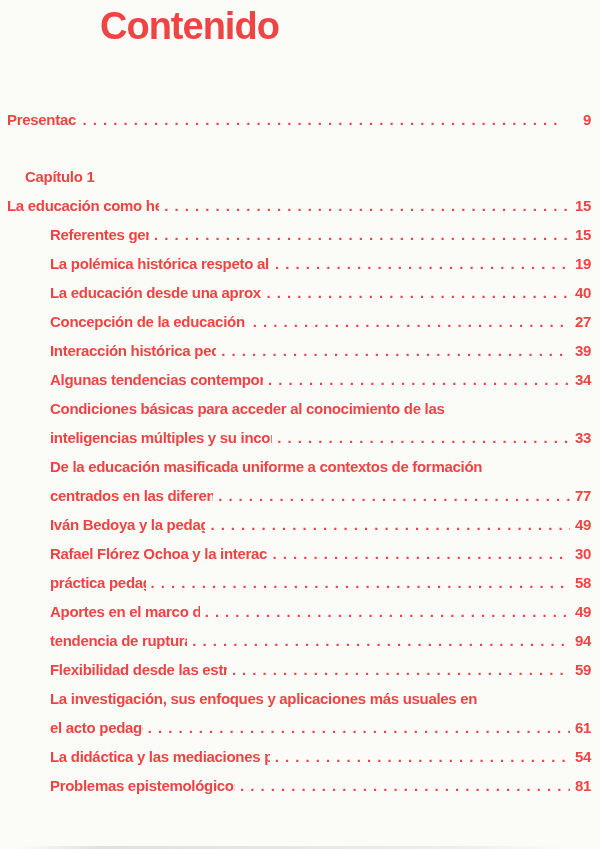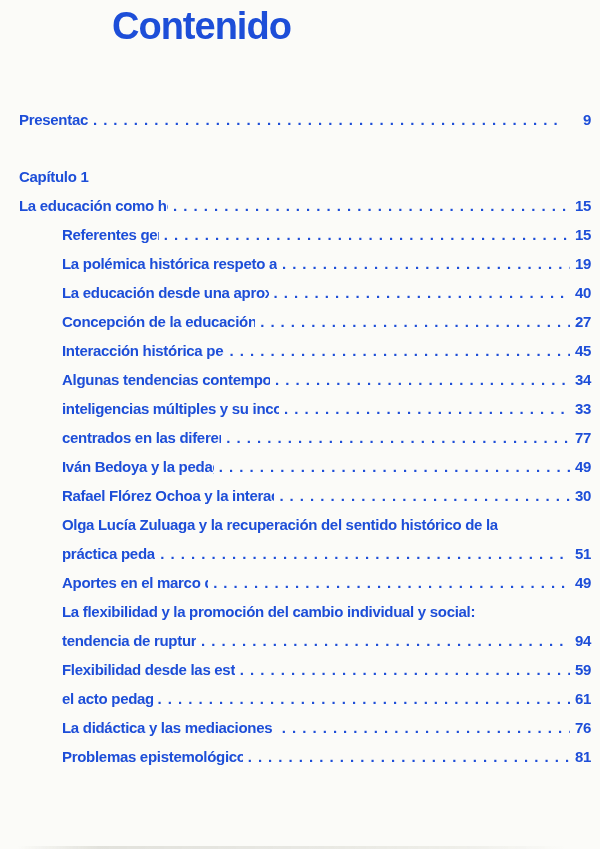--- a/index.html
+++ b/index.html
@@ -8,24 +8,24 @@
     width: 600px;
     height: 849px;
     overflow: hidden;
     background: #fbfbf8;
   }
   .doc {
     position: relative;
     width: 600px;
     height: 849px;
     box-sizing: border-box;
-    padding: 6px 9px 0 19px;
+    padding: 6px 9px 0 7px;
     font-family: "Liberation Sans", sans-serif;
     font-weight: bold;
-    color: #1d4ed8;
+    color: #ef4444;
     -webkit-font-smoothing: antialiased;
   }
   .doc-title {
     margin: 0 0 0 93px;
     font-size: 38px;
     line-height: 40px;
     letter-spacing: -1px;
     font-weight: bold;
   }
   .toc {
@@ -33,21 +33,21 @@
   }
   .row {
     display: flex;
     align-items: baseline;
     height: 29px;
     line-height: 29px;
     font-size: 15px;
     letter-spacing: -0.3px;
   }
   .row.indent-1 { padding-left: 43px; }
-  .row.chapter { margin-top: 28px; }
+  .row.chapter { margin-top: 28px; margin-left: 18px; }
   .label {
     flex: 0 1 auto;
     min-width: 0;
     white-space: nowrap;
     overflow: hidden;
   }
   .leader {
     flex: 1 1 auto;
     min-width: 0;
     overflow: hidden;
@@ -110,82 +110,85 @@
         <span class="page">40</span>
       </div>
       <div class="row indent-1">
         <span class="label">Concepción de la educación en la cultura postmoderna.</span>
         <span class="leader"></span>
         <span class="page">27</span>
       </div>
       <div class="row indent-1">
         <span class="label">Interacción histórica pedagogía-psicología</span>
         <span class="leader"></span>
-        <span class="page">45</span>
+        <span class="page">39</span>
       </div>
       <div class="row indent-1">
         <span class="label">Algunas tendencias contemporáneas en el ámbito pedagógico.</span>
         <span class="leader"></span>
         <span class="page">34</span>
       </div>
       <div class="row indent-1">
+        <span class="label">Condiciones básicas para acceder al conocimiento de las</span>
+      </div>
+      <div class="row indent-1">
         <span class="label">inteligencias múltiples y su incorporación en la práctica pedagógica</span>
         <span class="leader"></span>
         <span class="page">33</span>
+      </div>
+      <div class="row indent-1">
+        <span class="label">De la educación masificada uniforme a contextos de formación</span>
       </div>
       <div class="row indent-1">
         <span class="label">centrados en las diferencias individuales.</span>
         <span class="leader"></span>
         <span class="page">77</span>
       </div>
       <div class="row indent-1">
         <span class="label">Iván Bedoya y la pedagogía razonante.</span>
         <span class="leader"></span>
         <span class="page">49</span>
       </div>
       <div class="row indent-1">
         <span class="label">Rafael Flórez Ochoa y la interacción de los modelos pedagógicos</span>
         <span class="leader"></span>
         <span class="page">30</span>
       </div>
       <div class="row indent-1">
-        <span class="label">Olga Lucía Zuluaga y la recuperación del sentido histórico de la</span>
-      </div>
-      <div class="row indent-1">
         <span class="label">práctica pedagógica</span>
         <span class="leader"></span>
-        <span class="page">51</span>
+        <span class="page">58</span>
       </div>
       <div class="row indent-1">
         <span class="label">Aportes en el marco de esta relación</span>
         <span class="leader"></span>
         <span class="page">49</span>
-      </div>
-      <div class="row indent-1">
-        <span class="label">La flexibilidad y la promoción del cambio individual y social:</span>
       </div>
       <div class="row indent-1">
         <span class="label">tendencia de ruptura de dogmas</span>
         <span class="leader"></span>
         <span class="page">94</span>
       </div>
       <div class="row indent-1">
         <span class="label">Flexibilidad desde las estructuras curriculares.</span>
         <span class="leader"></span>
         <span class="page">59</span>
       </div>
       <div class="row indent-1">
+        <span class="label">La investigación, sus enfoques y aplicaciones más usuales en</span>
+      </div>
+      <div class="row indent-1">
         <span class="label">el acto pedagógico.</span>
         <span class="leader"></span>
         <span class="page">61</span>
       </div>
       <div class="row indent-1">
         <span class="label">La didáctica y las mediaciones pedagógicas en el contexto escolar</span>
         <span class="leader"></span>
-        <span class="page">76</span>
+        <span class="page">54</span>
       </div>
       <div class="row indent-1">
         <span class="label">Problemas epistemológicos de la didáctica actual.</span>
         <span class="leader"></span>
         <span class="page">81</span>
       </div>
     </div>
 
   <div class="scan-edge"></div>
 </div>

